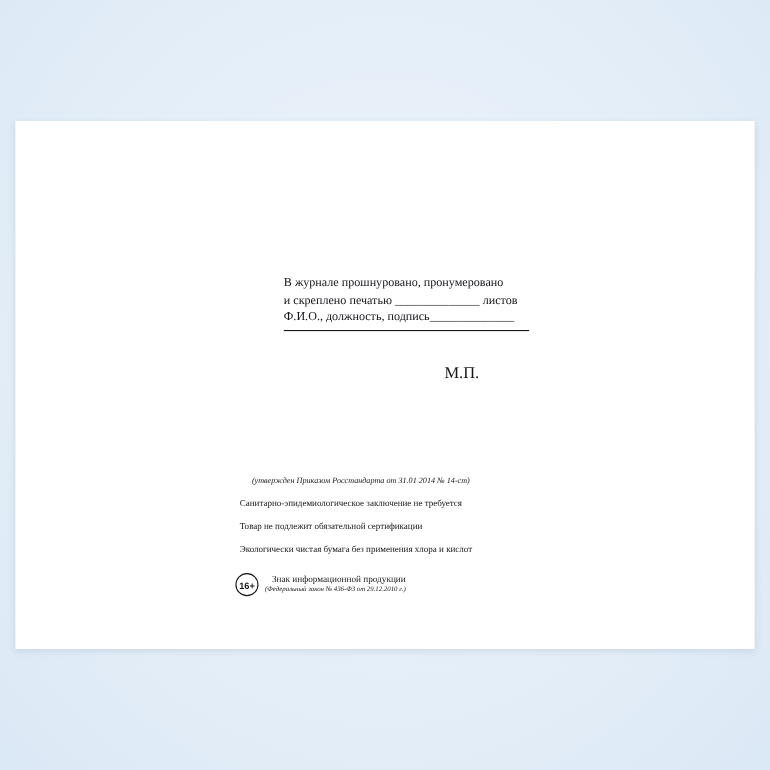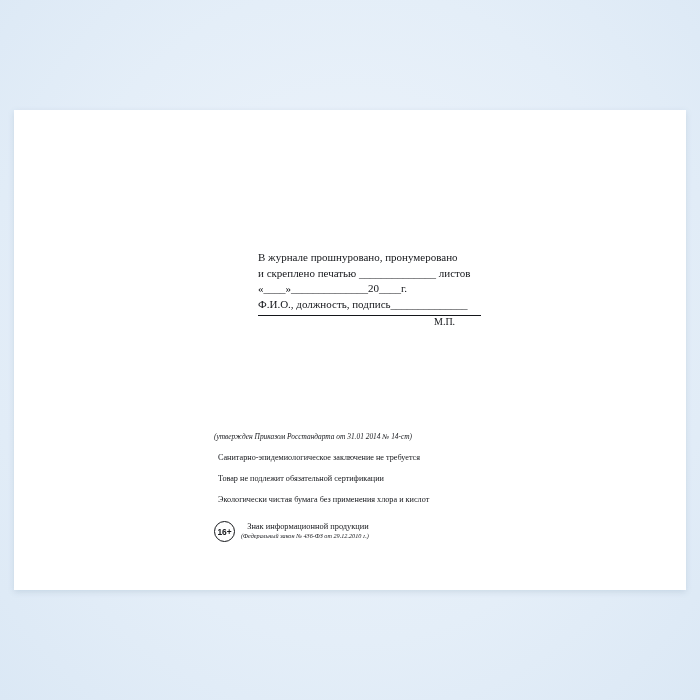--- a/index.html
+++ b/index.html
@@ -52,41 +52,41 @@
   .mid-block .rule {
     border-bottom: 1px solid #14161a;
     height: 0;
     width: 223px;
     margin-top: 3px;
     margin-bottom: 1px;
   }
   .mp {
     position: absolute;
     left: 390px;
-    top: 206px;
-    font-size: 10px;
+    top: 222px;
+    font-size: 15px;
     color: #14161a;
     white-space: pre;
-    margin-left: 30px;
   }
   
   .low-block {
     position: absolute;
     left: 200px;
     top: 322px;
     width: 340px;
     color: #14161a;
   }
   .low-block .l1 {
     font-size: 7.4px;
     line-height: 10.2px;
     white-space: pre;
   }
   .low-block .l1.it {
     font-style: italic;
+    margin-left: 15px;
   }
   .low-block .sp {
     height: 10px;
   }
   .low-block .l2 {
     font-size: 8.2px;
     line-height: 11px;
     white-space: pre;
     padding-left: 4px;
   }
@@ -137,21 +137,20 @@
 
 <div id="stage">
 
   <div id="backdrop"></div>
 
   <div id="sheet">
 
     <div class="mid-block">
       <div class="line">В журнале прошнуровано, пронумеровано</div>
       <div class="line">и скреплено печатью ______________ листов</div>
-      <div class="line">«____»______________20____г.</div>
       <div class="line">Ф.И.О., должность, подпись______________</div>
       <div class="rule"></div>
     </div>
 
     <div class="mp">М.П.</div>
 
     <div class="low-block">
       <div class="l1 it">(утвержден Приказом Росстандарта от 31.01 2014 № 14-ст)</div>
       <div class="sp"></div>
       <div class="l2">Санитарно-эпидемиологическое заключение не требуется</div>

